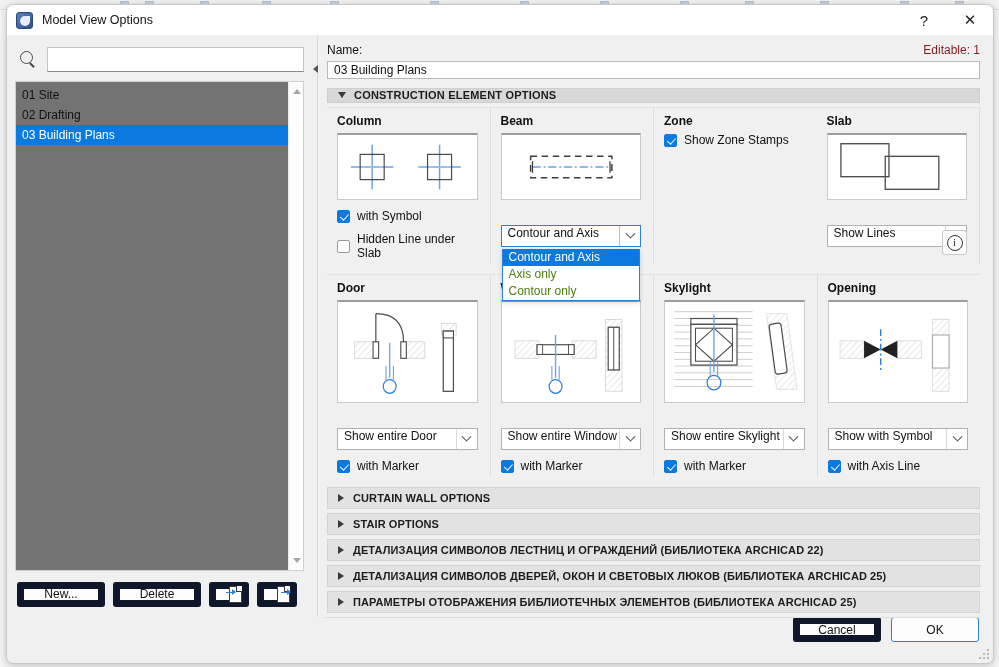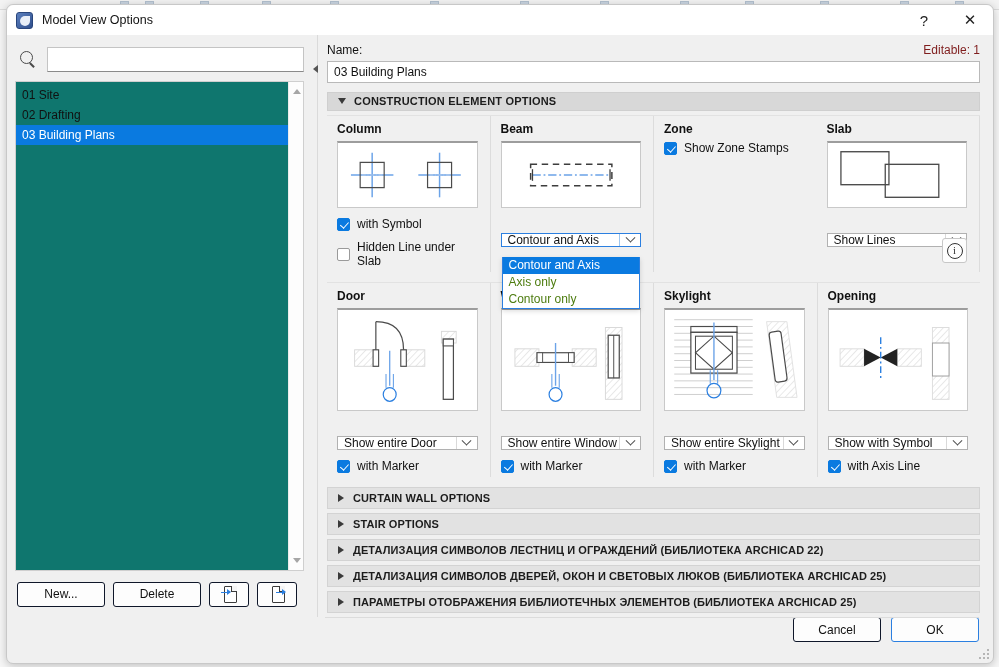--- a/index.html
+++ b/index.html
@@ -86,21 +86,21 @@
     background:#4a4a4a; transform:rotate(45deg); transform-origin:left center;
   }
   .search-field {
     flex:1 1 auto; height:25px;
     background:#fff; border:1px solid #c4c4c4; border-bottom-color:#8a8a8a;
     font-family:inherit; font-size:12px; padding:0 6px; color:#111;
     outline:none;
   }
   .list-box {
     flex:1 1 auto; min-height:0;
-    background:#0f766e; border:1px solid #cfcfcf;
+    background:#737373; border:1px solid #cfcfcf;
     position:relative; overflow:hidden;
     margin-bottom:0;
   }
   .list-inner { position:absolute; left:0; top:0; right:15px; bottom:0; padding-top:3px; }
   .list-item {
     height:20px; line-height:20px; padding-left:6px;
     font-size:12px; color:#111; white-space:nowrap;
   }
   .list-item.selected { background:#0a7ae0; color:#fff; }
   .list-scroll {
@@ -112,21 +112,21 @@
   .ls-arrow.down { bottom:2px; }
   .tri-up { width:0;height:0;border-left:4px solid transparent;border-right:4px solid transparent;border-bottom:5px solid #a6a6a6; }
   .tri-dn { width:0;height:0;border-left:4px solid transparent;border-right:4px solid transparent;border-top:5px solid #a6a6a6; }
 
   .left-btn-row {
     height:46px; flex:0 0 46px;
     display:flex; align-items:center; gap:8px;
     padding:0 2px;
   }
   .btn {
-    background:#fdfdfd; border:1px solid #0f172a; border-radius:3px;
+    background:#fdfdfd; border:7px solid #0f172a; border-radius:3px;
     height:25px; font-family:inherit; font-size:12px; color:#111;
     display:inline-flex; align-items:center; justify-content:center;
     cursor:default; padding:0 10px;
   }
   .btn-new { width:88px; }
   .btn-delete { width:88px; }
   .btn-icon { width:40px; }
   .doc-ico { width:16px; height:17px; position:relative; }
   .doc-ico .page {
     position:absolute; left:3px; top:0; width:13px; height:17px;
@@ -194,23 +194,23 @@
   .grp-title { font-size:12px; font-weight:bold; color:#111; margin-bottom:5px; }
 
   .preview {
     background:#fff; border:1px solid #c9c9c9;
     border-top:2px solid #9d9d9d;
     height:67px; position:relative; overflow:hidden;
   }
   .preview svg { display:block; width:100%; height:100%; }
 
   .combo {
-    margin-top:25px; height:14px;
+    margin-top:25px; height:22px;
     background:#fff; border:1px solid #b1b1b1;
-    display:flex; align-items:center; position:relative;
+    display:flex; align-items:flex-start; position:relative;
     font-size:12px; color:#111; padding-left:6px;
   }
   .combo.active { border:1px solid #2b7fe0; }
   .combo-arrow-box {
     position:absolute; right:0; top:0; bottom:0; width:21px;
     display:flex; align-items:center; justify-content:center;
     border-left:1px solid #d9d9d9;
   }
   .combo.active .combo-arrow-box { border-left:1px solid #9ec7f0; }
   .chev { width:7px; height:7px; border-right:1.4px solid #4a4a4a; border-bottom:1.4px solid #4a4a4a; transform:rotate(45deg) translate(-2px,-2px); }

